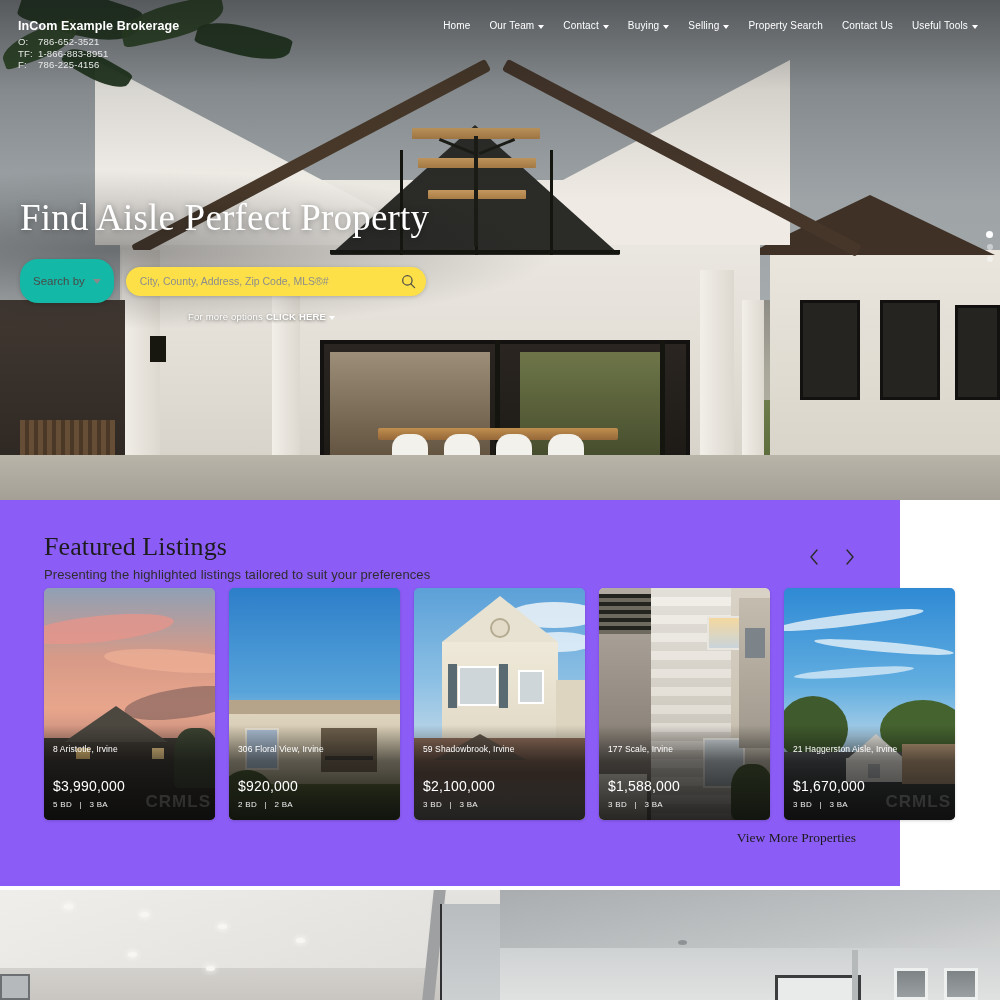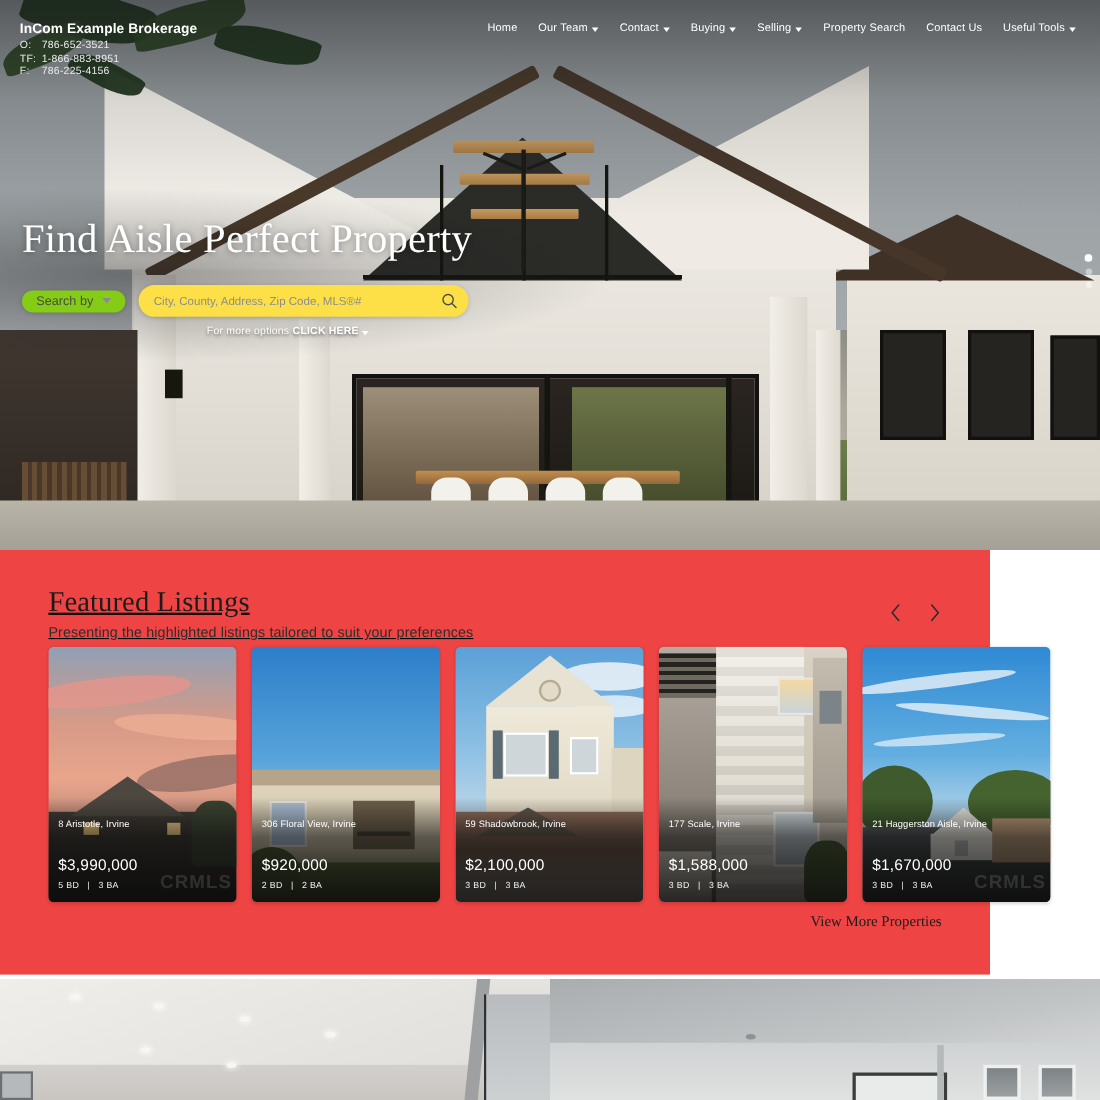--- a/index.html
+++ b/index.html
@@ -204,21 +204,21 @@
   
   .hero-content { position: absolute; left: 20px; top: 196px; z-index: 15; }
   .hero-title {
     font-family: "Liberation Serif", serif;
     color: #fff; font-size: 37px; font-weight: 400; letter-spacing: .2px;
     margin-bottom: 20px;
     text-shadow: 0 1px 6px rgba(0,0,0,.35);
   }
   .search-row { display: flex; align-items: center; gap: 12px; }
   .search-by {
-    background: #84cc16; border-radius: 18px; height: 20px;
+    background: #14b8a6; border-radius: 18px; height: 44px;
     padding: 0 13px; display: flex; align-items: center; gap: 8px;
     color: #4a4a4a; font-size: 11.5px; cursor: pointer;
     box-shadow: 0 1px 4px rgba(0,0,0,.18);
   }
   .caret-dark {
     width: 0; height: 0; border-left: 4px solid transparent;
     border-right: 4px solid transparent; border-top: 5px solid #8a8a8a;
   }
   .search-field {
     background: #fde047; border-radius: 16px; height: 29px; width: 300px;
@@ -246,21 +246,21 @@
   }
 
   .hero-dots {
     position: absolute; right: 7px; top: 231px; z-index: 15;
     display: flex; flex-direction: column; gap: 6px; align-items: center;
   }
   .hdot { width: 6px; height: 6px; border-radius: 50%; background: rgba(255,255,255,.45); cursor: pointer; }
   .hdot.active { background: #fff; width: 7px; height: 7px; }
 
   
-  .featured { position: absolute; left: 0; top: 500px; width: 900px; height: 386px; background: #ef4444; text-decoration: underline; }
+  .featured { position: absolute; left: 0; top: 500px; width: 900px; height: 386px; background: #8b5cf6; }
   .featured-head { position: relative; padding: 32px 0 0 44px; }
   .featured-title {
     font-family: "Liberation Serif", serif;
     font-size: 26px; color: #1c1c1c; font-weight: 400; letter-spacing: .1px;
   }
   .featured-sub {
     font-size: 13px; color: #2e2e2e; margin-top: 5px; letter-spacing: .1px;
   }
   .carousel-nav {
     position: absolute; right: 44px; top: 48px; display: flex; gap: 22px;

